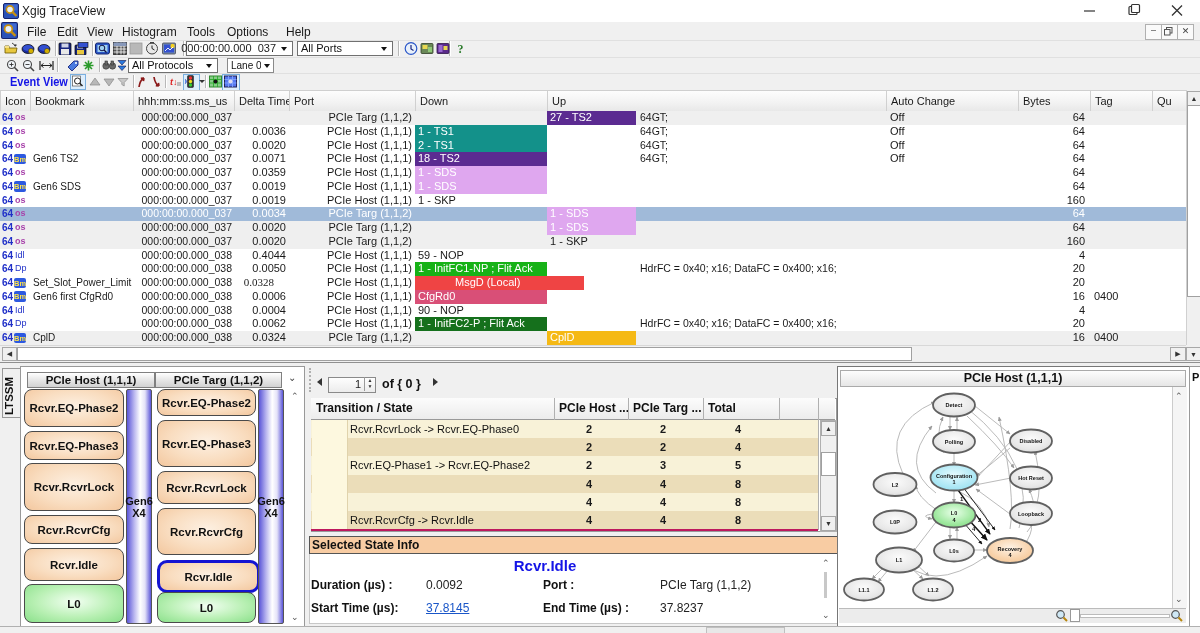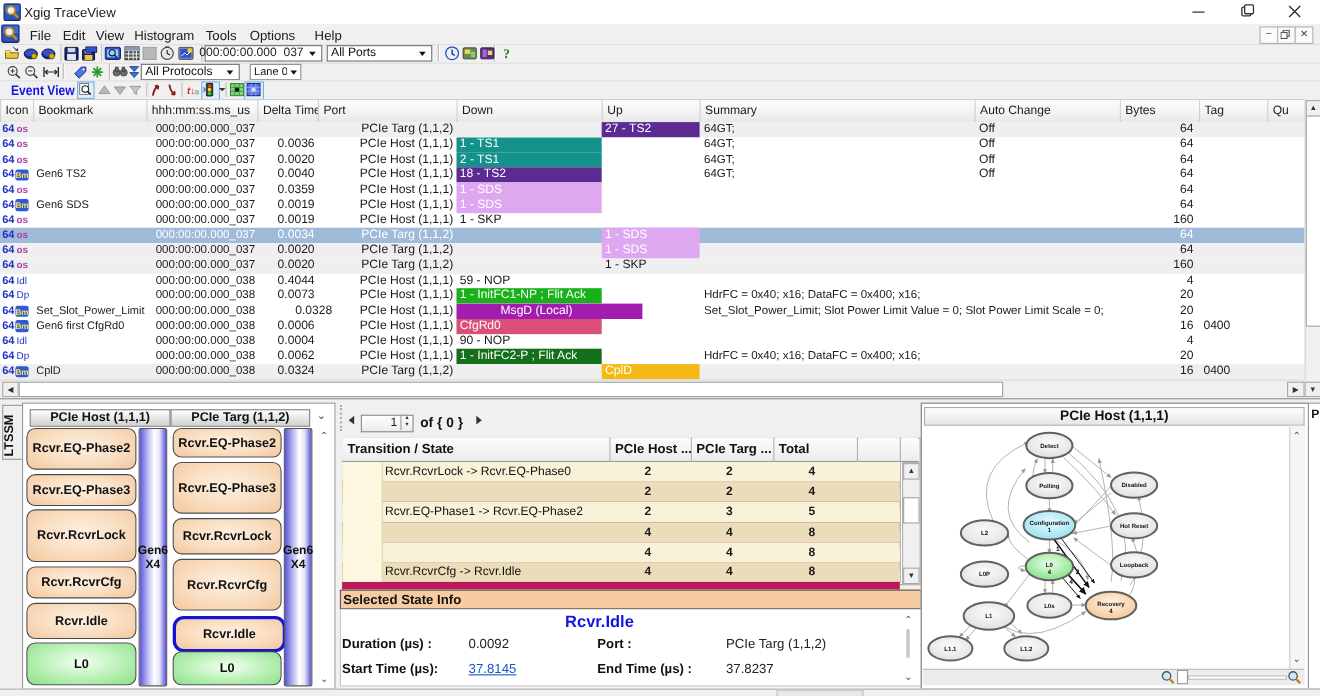--- a/index.html
+++ b/index.html
@@ -24,21 +24,21 @@
        color:#ffe34a;font-size:7.5px;line-height:11px;text-align:center;font-weight:bold;}
   .lbox{position:absolute;border:1.5px solid #4a4a4a;border-radius:8px;
         background:radial-gradient(ellipse at 50% 45%, #fdf0e2 0%, #f9ddc0 55%, #f3c79e 100%);
         display:flex;align-items:center;justify-content:center;font-weight:bold;font-size:11.5px;color:#111;}
   .lgreen{background:radial-gradient(ellipse at 50% 45%, #f2fff2 0%, #b9f0b4 55%, #8ae08a 100%);}
   .genbar{position:absolute;border:1px solid #555;border-radius:2px;
         background:linear-gradient(90deg,#5a55d8 0%,#b9b6ef 30%,#ffffff 55%,#e4e2f8 75%,#5a55d8 100%);
         display:flex;flex-direction:column;align-items:center;justify-content:center;font-weight:bold;font-size:11px;color:#111;}
   .hbtn{position:absolute;top:372px;height:14px;background:linear-gradient(#ffffff,#e9e9e9 45%,#d2d2d2);
         border:1px solid #808080;text-align:center;font-weight:bold;font-size:11.5px;line-height:14px;color:#111;}
-  .trow{position:absolute;left:311px;width:507px;height:18.2px;line-height:18.2px;border-bottom:7px solid #be185d;}
+  .trow{position:absolute;left:311px;width:507px;height:18.2px;line-height:18.2px;border-bottom:2px solid #be185d;}
   .tnum{position:absolute;top:0;text-align:center;font-weight:bold;}
   .scrbtn{position:absolute;background:#f0f0f0;border:1px solid #a8a8a8;display:flex;align-items:center;justify-content:center;}
   b.lbl{font-weight:bold;color:#111;font-size:12px;}
 </style>
 </head>
 <body>
 
 <div class="abs" style="left:0;top:0;width:1200px;height:22px;background:#ffffff;"></div>
 <svg class="abs" style="left:3px;top:3px;" width="16" height="16" viewBox="0 0 16 16">
     <svg width="16" height="16" viewBox="0 0 16 16">
@@ -270,21 +270,20 @@
 <div class="sep" style="left:205px;top:75px;height:13px;"></div>
 
 <div class="abs" style="left:0;top:90px;width:1186px;height:20px;background:linear-gradient(#fdfdfd,#f2f2f2 60%,#e8e8e8);border-bottom:1px solid #b8b8b8;border-top:1px solid #cfcfcf;">
 <div class="hdrcell" style="left:0px;width:25px;">Icon</div>
 <div class="hdrcell" style="left:30px;width:98px;">Bookmark</div>
 <div class="hdrcell" style="left:133px;width:96px;">hhh:mm:ss.ms_us</div>
 <div class="hdrcell" style="left:234px;width:50px;">Delta Time</div>
 <div class="hdrcell" style="left:289px;width:121px;">Port</div>
 <div class="hdrcell" style="left:415px;width:127px;">Down</div>
 <div class="hdrcell" style="left:547px;width:84px;">Up</div>
-<div class="hdrcell" style="left:636px;width:245px;">Summary</div>
 <div class="hdrcell" style="left:886px;width:127px;">Auto Change</div>
 <div class="hdrcell" style="left:1018px;width:67px;">Bytes</div>
 <div class="hdrcell" style="left:1090px;width:57px;">Tag</div>
 <div class="hdrcell" style="left:1152px;width:29px;">Qu</div>
 
 </div>
 
 <div class="abs" style="left:0;top:111px;width:1198px;height:234px;background:#fff;overflow:hidden;">
 <div class="row" style="top:0.00px;background:#efefef;">
       <span class="c n64" style="left:2px;width:13px;">64</span>
@@ -316,21 +315,21 @@
       <span class="badge" style="left:415px;width:129px;background:#13918a;">2 - TS1</span>
       <span class="c" style="left:640px;width:380px;font-size:10.5px;color:#1a1a1a;">64GT;</span>
       <span class="c" style="left:890px;width:126px;color:#1a1a1a;">Off</span>
       <span class="c ra" style="left:1018px;width:67px;color:#1a1a1a;">64</span>
     </div>
 <div class="row" style="top:41.28px;background:#ffffff;">
       <span class="c n64" style="left:2px;width:13px;">64</span>
       <span class="bmk">Bm</span>
       <span class="c" style="left:33px;width:101px;font-size:10px;color:#1a1a1a;">Gen6 TS2</span>
       <span class="c ra" style="left:133px;width:99px;font-size:10.5px;color:#1a1a1a;">000:00:00.000_037</span>
-      <span class="c ra" style="left:234px;width:52px;color:#1a1a1a;">0.0040</span>
+      <span class="c ra" style="left:234px;width:52px;color:#1a1a1a;">0.0071</span>
       <span class="c ra" style="left:289px;width:123px;color:#1a1a1a;">PCIe Host (1,1,1)</span>
       <span class="badge" style="left:415px;width:129px;background:#5b2b91;">18 - TS2</span>
       <span class="c" style="left:640px;width:380px;font-size:10.5px;color:#1a1a1a;">64GT;</span>
       <span class="c" style="left:890px;width:126px;color:#1a1a1a;">Off</span>
       <span class="c ra" style="left:1018px;width:67px;color:#1a1a1a;">64</span>
     </div>
 <div class="row" style="top:55.04px;background:#ffffff;">
       <span class="c n64" style="left:2px;width:13px;">64</span>
       <span class="c tos" style="left:15px;width:14px;">os</span>
       <span class="c ra" style="left:133px;width:99px;font-size:10.5px;color:#1a1a1a;">000:00:00.000_037</span>
@@ -391,35 +390,34 @@
       <span class="c ra" style="left:133px;width:99px;font-size:10.5px;color:#1a1a1a;">000:00:00.000_038</span>
       <span class="c ra" style="left:234px;width:52px;color:#1a1a1a;">0.4044</span>
       <span class="c ra" style="left:289px;width:123px;color:#1a1a1a;">PCIe Host (1,1,1)</span>
       <span class="c" style="left:418px;width:126px;color:#1a1a1a;">59 - NOP</span>
       <span class="c ra" style="left:1018px;width:67px;color:#1a1a1a;">4</span>
     </div>
 <div class="row" style="top:151.36px;background:#ffffff;">
       <span class="c n64" style="left:2px;width:13px;">64</span>
       <span class="c tidl" style="left:15px;width:14px;">Dp</span>
       <span class="c ra" style="left:133px;width:99px;font-size:10.5px;color:#1a1a1a;">000:00:00.000_038</span>
-      <span class="c ra" style="left:234px;width:52px;color:#1a1a1a;">0.0073</span>
+      <span class="c ra" style="left:234px;width:52px;color:#1a1a1a;">0.0050</span>
       <span class="c ra" style="left:289px;width:123px;color:#1a1a1a;">PCIe Host (1,1,1)</span>
       <span class="badge" style="left:415px;width:129px;background:#17b217;">1 - InitFC1-NP ; Flit Ack</span>
       <span class="c" style="left:640px;width:380px;font-size:10.5px;color:#1a1a1a;">HdrFC = 0x40; x16; DataFC = 0x400; x16;</span>
       <span class="c ra" style="left:1018px;width:67px;color:#1a1a1a;">20</span>
     </div>
 <div class="row" style="top:165.12px;background:#ffffff;">
       <span class="c n64" style="left:2px;width:13px;">64</span>
       <span class="bmk">Bm</span>
       <span class="c" style="left:33px;width:101px;font-size:10px;color:#1a1a1a;">Set_Slot_Power_Limit</span>
       <span class="c ra" style="left:133px;width:99px;font-size:10.5px;color:#1a1a1a;">000:00:00.000_038</span>
-      <span class="c ra" style="left:250px;width:52px;color:#1a1a1a;">0.0328</span>
-      <span class="c ra" style="left:289px;width:123px;color:#1a1a1a;">PCIe Host (1,1,1)</span>
-      <span class="badge" style="left:415px;width:129px;background:#a21caf;padding-left:40px;">MsgD (Local)</span>
-      <span class="c" style="left:640px;width:380px;font-size:10.5px;color:#1a1a1a;">Set_Slot_Power_Limit; Slot Power Limit Value = 0; Slot Power Limit Scale = 0;</span>
+      <span class="c ra" style="left:222px;width:52px;color:#1a1a1a;font-family:Liberation Serif, serif;">0.0328</span>
+      <span class="c ra" style="left:289px;width:123px;color:#1a1a1a;">PCIe Host (1,1,1)</span>
+      <span class="badge" style="left:415px;width:129px;background:#ef4444;padding-left:40px;">MsgD (Local)</span>
       <span class="c ra" style="left:1018px;width:67px;color:#1a1a1a;">20</span>
     </div>
 <div class="row" style="top:178.88px;background:#ffffff;">
       <span class="c n64" style="left:2px;width:13px;">64</span>
       <span class="bmk">Bm</span>
       <span class="c" style="left:33px;width:101px;font-size:10px;color:#1a1a1a;">Gen6 first CfgRd0</span>
       <span class="c ra" style="left:133px;width:99px;font-size:10.5px;color:#1a1a1a;">000:00:00.000_038</span>
       <span class="c ra" style="left:234px;width:52px;color:#1a1a1a;">0.0006</span>
       <span class="c ra" style="left:289px;width:123px;color:#1a1a1a;">PCIe Host (1,1,1)</span>
       <span class="badge" style="left:415px;width:129px;background:#d94f77;">CfgRd0</span>

